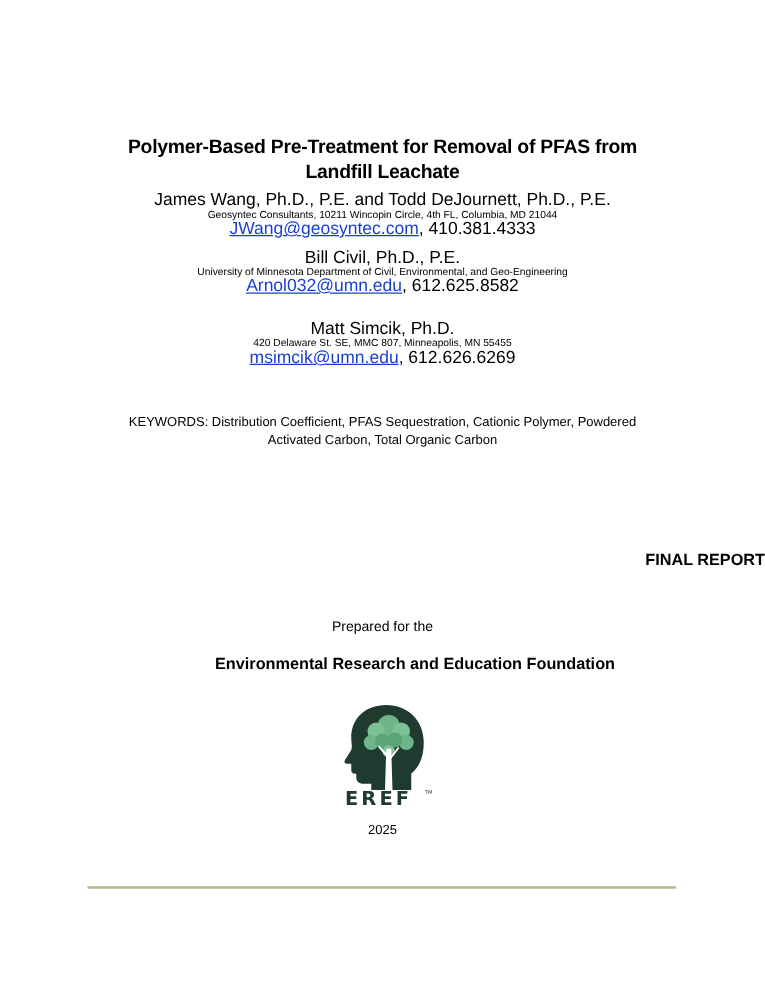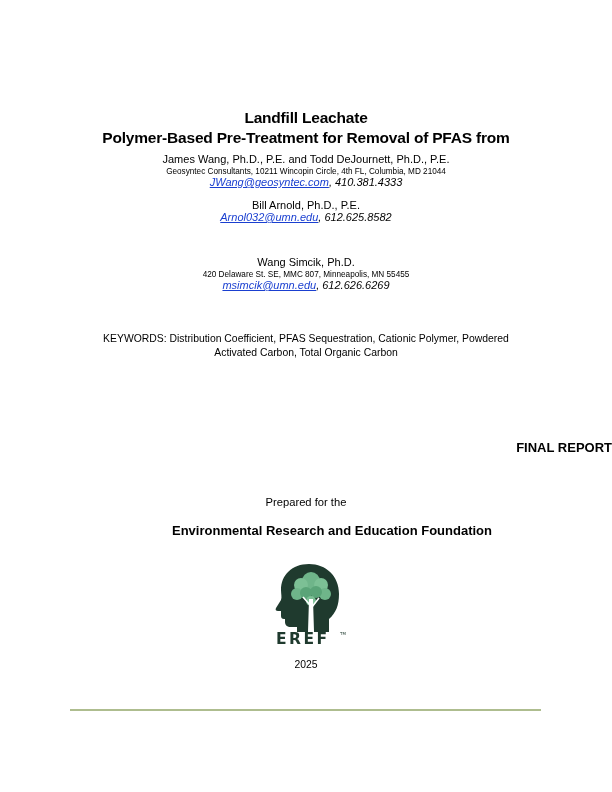--- a/index.html
+++ b/index.html
@@ -1,58 +1,59 @@
 <!DOCTYPE html>
 <html><head>
   <meta charset="utf-8">
   <style>
     html, body { margin: 0; padding: 0; background: #ffffff; }
     body { width: 612px; height: 792px; position: relative; overflow: hidden;
            font-family: "Liberation Sans", "DejaVu Sans", sans-serif; color: #000; }
     .abs { position: absolute; left: 0; width: 612px; text-align: center; }
     .title { top: 108px; font-size: 15.5px; font-weight: bold; line-height: 20px; letter-spacing: -0.2px; }
-    .author { font-size: 11px; line-height: 13px; }
+    .author { font-size: 14px; line-height: 13px; }
     .affil { font-size: 8.2px; line-height: 11px; }
-    .contact { font-size: 11px; font-style: italic; line-height: 11px; }
+    .contact { font-size: 14px; line-height: 11px; }
     .contact a { color: #1a3fd0; text-decoration: underline; }
     .keywords { top: 332px; font-size: 10.4px; line-height: 14px; padding: 0 88px; box-sizing: border-box; }
     .final { top: 440px; font-size: 13px; font-weight: bold; text-align: right; }
     .prepared { top: 496px; font-size: 11.2px; }
     .org { top: 523px; font-size: 13px; font-weight: bold; margin-left: 26px; }
     .logo { position: absolute; left: 273px; top: 561px; width: 74px; height: 84px; }
     .year { top: 659px; font-size: 10.4px; }
     .rule { position: absolute; left: 70px; top: 709px; width: 471px; height: 2px; background: #aebd8f; }
   </style>
 </head>
 <body>
 
 <div>
 
   <div class="abs title">
+    <div>Polymer-Based Pre-Treatment for Removal of PFAS from</div>
     <div>Landfill Leachate</div>
-    <div>Polymer-Based Pre-Treatment for Removal of PFAS from</div>
   </div>
 
   <div class="abs" style="top:153px;">
     <div class="author">James Wang, Ph.D., P.E. and Todd DeJournett, Ph.D., P.E.</div>
     <div class="affil">Geosyntec Consultants, 10211 Wincopin Circle, 4th FL, Columbia, MD 21044</div>
     <div class="contact">
       <a>JWang@geosyntec.com</a><span>, 410.381.4333</span>
     </div>
   </div>
 
   <div class="abs" style="top:199px;">
-    <div class="author">Bill Arnold, Ph.D., P.E.</div>
+    <div class="author">Bill Civil, Ph.D., P.E.</div>
+    <div class="affil">University of Minnesota Department of Civil, Environmental, and Geo-Engineering</div>
     <div class="contact">
       <a>Arnol032@umn.edu</a><span>, 612.625.8582</span>
     </div>
   </div>
 
   <div class="abs" style="top:256px;">
-    <div class="author">Wang Simcik, Ph.D.</div>
+    <div class="author">Matt Simcik, Ph.D.</div>
     <div class="affil">420 Delaware St. SE, MMC 807, Minneapolis, MN 55455</div>
     <div class="contact">
       <a>msimcik@umn.edu</a><span>, 612.626.6269</span>
     </div>
   </div>
 
   <div class="abs keywords">KEYWORDS:  Distribution Coefficient, PFAS Sequestration, Cationic Polymer, Powdered Activated Carbon, Total Organic Carbon</div>
 
   <div class="abs final">FINAL REPORT</div>
 

